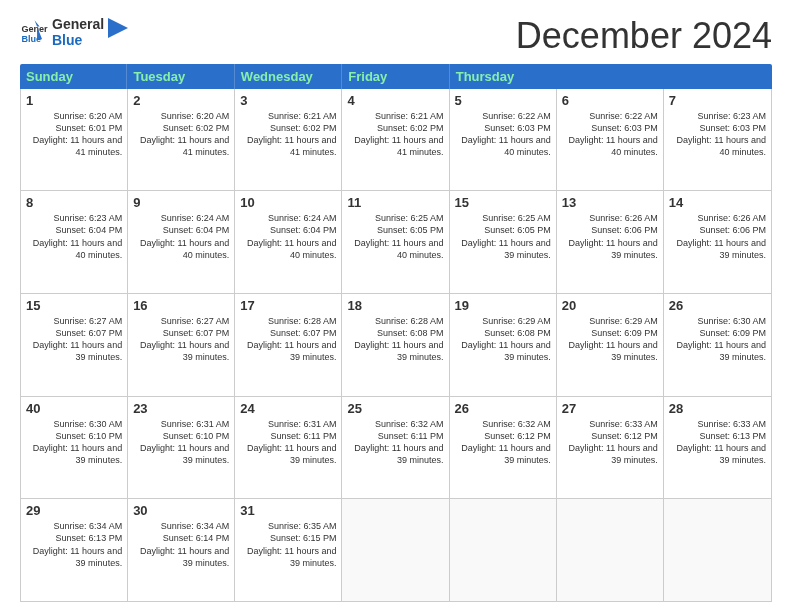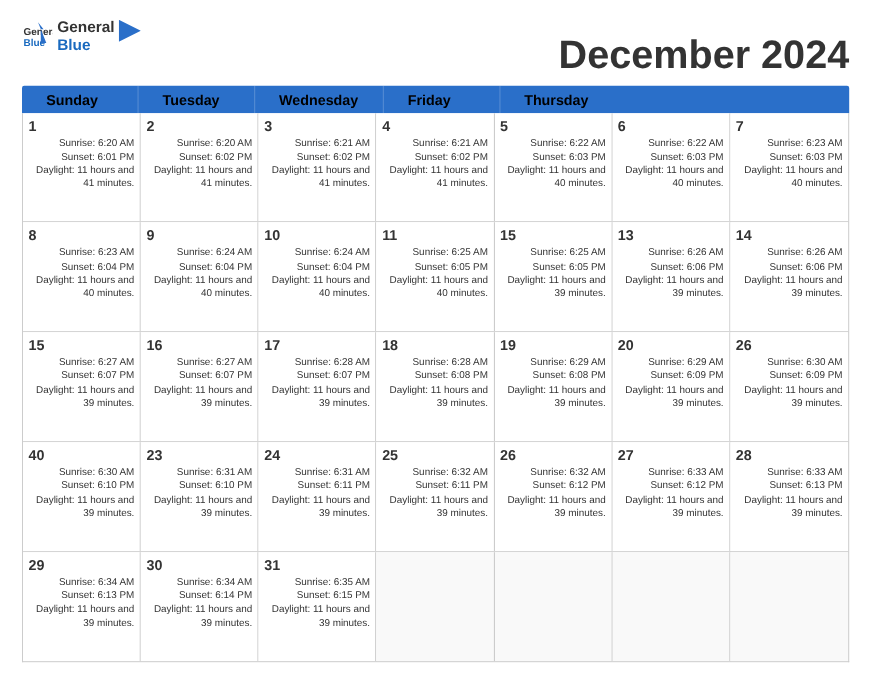--- a/index.html
+++ b/index.html
@@ -30,45 +30,44 @@
     }
     .logo-icon {
       width: 28px;
       height: 28px;
     }
     .title-block {
       text-align: right;
     }
     .month-title {
       font-size: 36px;
-      font-weight: bold;
+      font-weight: normal;
       color: #333;
       line-height: 1.1;
-      margin-top: 14px;
     }
     .subtitle {
       font-size: 16px;
       color: #555;
     }
     .calendar {
       flex: 1;
       display: flex;
       flex-direction: column;
     }
     .cal-header {
       display: grid;
       grid-template-columns: repeat(7, 1fr);
       background: #2a6fc9;
       border-radius: 2px 2px 0 0;
     }
     .cal-header-cell {
-      color: #000000;
+      color: #86efac;
       font-size: 13px;
       font-weight: bold;
-      padding: 5px 22px;
+      padding: 5px 6px;
       text-align: left;
       border-right: 1px solid rgba(255,255,255,0.2);
     }
     .cal-header-cell:last-child { border-right: none; }
     .cal-body {
       flex: 1;
       display: flex;
       flex-direction: column;
       border: 1px solid #ccc;
       border-top: none;

